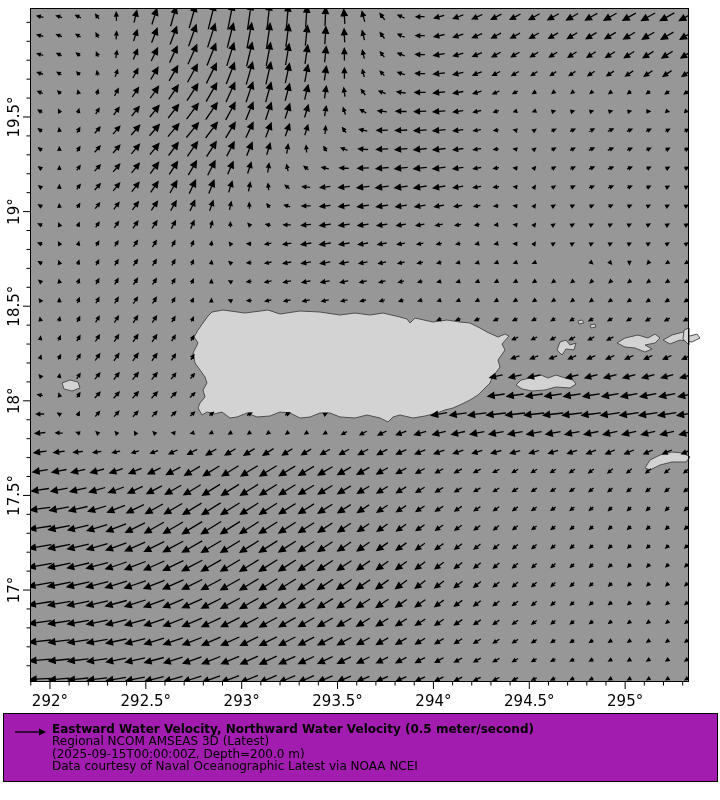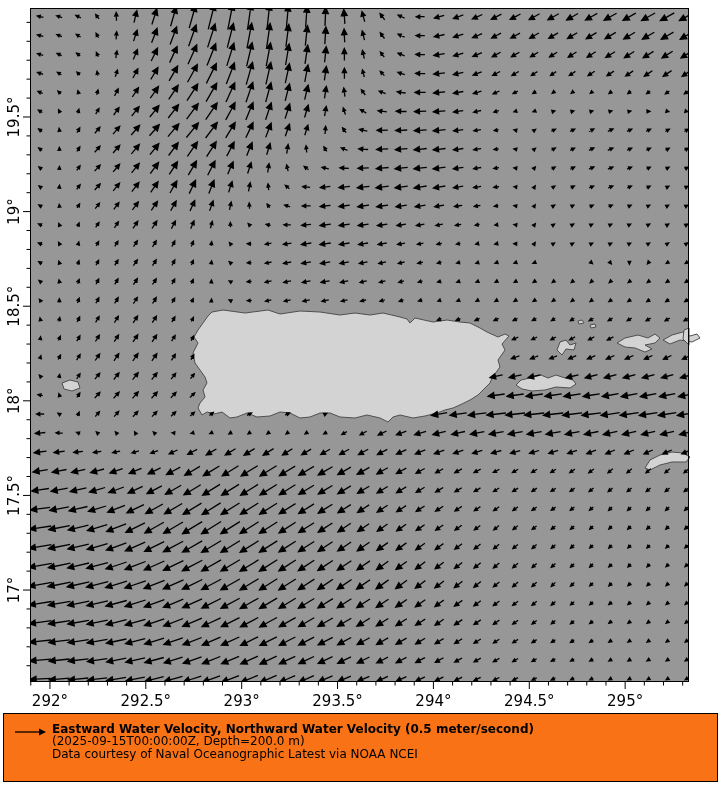--- a/index.html
+++ b/index.html
@@ -1293,24 +1293,25 @@
           <text x="-11" y="108.99045480067383" text-anchor="middle" font-size="15" fill="#000000" transform="rotate(-90 -11 108.99045480067383)">19.5°</text>
           <text x="-11" y="203.60022459292537" text-anchor="middle" font-size="15" fill="#000000" transform="rotate(-90 -11 203.60022459292537)">19°</text>
           <text x="-11" y="298.20999438517686" text-anchor="middle" font-size="15" fill="#000000" transform="rotate(-90 -11 298.20999438517686)">18.5°</text>
           <text x="-11" y="392.8197641774284" text-anchor="middle" font-size="15" fill="#000000" transform="rotate(-90 -11 392.8197641774284)">18°</text>
           <text x="-11" y="487.4295339696799" text-anchor="middle" font-size="15" fill="#000000" transform="rotate(-90 -11 487.4295339696799)">17.5°</text>
           <text x="-11" y="582.0393037619314" text-anchor="middle" font-size="15" fill="#000000" transform="rotate(-90 -11 582.0393037619314)">17°</text>
         </g>
       </g>
     </svg>
 
-  <div id="legend-box" style="background: #f97316; border-color: rgb(0, 0, 0); text-decoration: underline;">
+  <div id="legend-box" style="background: #a21caf; border-color: rgb(0, 0, 0); text-decoration: underline;">
     <svg id="legend-arrow" width="34" height="10">
       <line x1="1" y1="5" x2="25" y2="5" stroke="#000" stroke-width="1.3"></line>
       <polygon points="25,1.5 32,5 25,8.5" fill="#000"></polygon>
     </svg>
     <div id="legend-text">
       <div class="b">Eastward Water Velocity, Northward Water Velocity (0.5 meter/second)</div>
+      <div>Regional NCOM AMSEAS 3D (Latest)</div>
       <div>(2025-09-15T00:00:00Z, Depth=200.0 m)</div>
       <div>Data courtesy of Naval Oceanographic Latest via NOAA NCEI</div>
     </div>
   </div>
 </div>
 
 </body></html>

